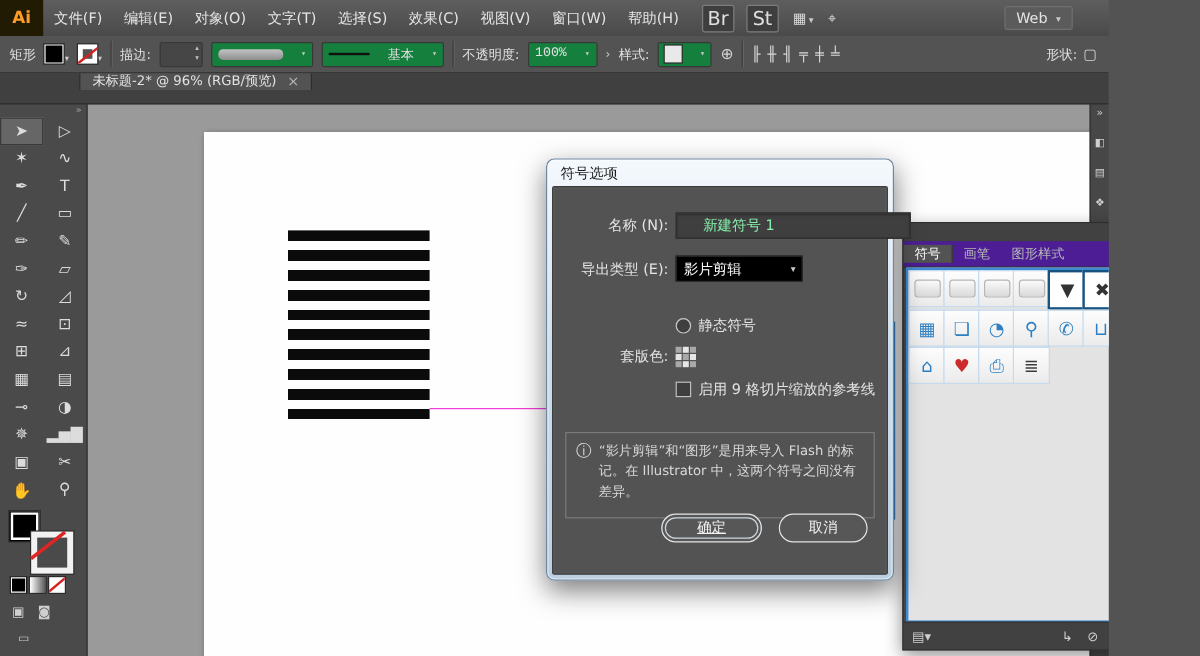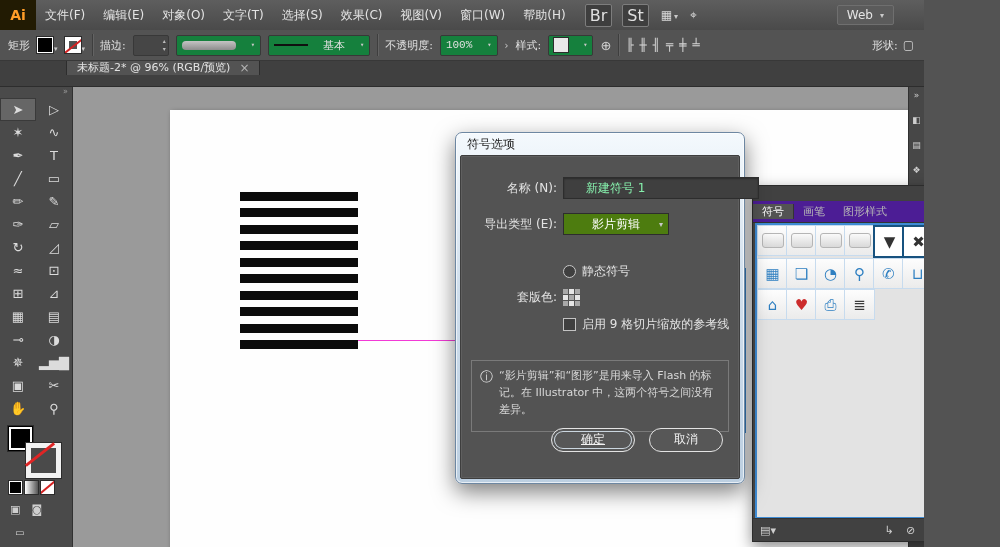--- a/index.html
+++ b/index.html
@@ -72,21 +72,21 @@
   .guide-h{position:absolute;left:286px;top:254px;width:98px;height:1px;background:#f23ad6;}
   .guide-v{position:absolute;left:672px;top:182px;width:2px;height:165px;background:#3e8bd4;}
 
   
   .dialog{position:absolute;left:455px;top:132px;width:288px;height:350px;border-radius:7px;border:1px solid #6d87a2;background:linear-gradient(#f4f9fd,#cfdeec 45%,#bccfe1);box-shadow:0 8px 22px rgba(0,0,0,.5),inset 0 0 0 1px rgba(255,255,255,.65);z-index:50;font-size:12px;}
   .dialog-title{height:22px;line-height:22px;padding-left:11px;color:#1c1c1c;}
   .dialog-body{position:absolute;left:4px;right:4px;top:22px;bottom:4px;background:#535353;border:1px solid #3e3e3e;box-shadow:inset 0 0 0 1px #5f5f5f;color:#e3e3e3;border-radius:2px;}
   .drow{position:absolute;left:0;right:8px;height:20px;display:flex;align-items:center;}
   .dlabel{display:inline-block;width:96px;text-align:right;margin-right:6px;flex:none;white-space:nowrap;}
   .dinput{width:162px;height:20px;background:#3f3f3f;border:1px solid #2d2d2d;box-shadow:inset 0 1px 2px rgba(0,0,0,.35);color:#86efac;font-size:12px;padding:0 22px;font-family:inherit;}
-  .dselect{position:relative;width:92px;height:20px;background:#4d7c0f;border:1px solid #2d2d2d;color:#fff;display:flex;align-items:center;padding:0 6px;justify-content:center;}
+  .dselect{position:relative;width:92px;height:20px;background:#000000;border:1px solid #2d2d2d;color:#fff;display:flex;align-items:center;padding:0 6px;}
   .dselect::after{content:"▾";position:absolute;right:5px;font-size:8px;color:#c9c9c9;}
   .radio{display:flex;align-items:center;gap:6px;}
   .rdot{width:11px;height:11px;border-radius:50%;border:1px solid #c9c9c9;background:#3f3f3f;position:relative;flex:none;}
   .radio.checked .rdot::after{content:"";position:absolute;left:2px;top:2px;width:5px;height:5px;border-radius:50%;background:#f2f2f2;}
   .reg-grid{display:grid;grid-template-columns:repeat(3,5px);grid-auto-rows:5px;gap:1px;}
   .reg-grid i{background:#a9a9a9;}
   .reg-grid i.lit{background:#e6e6e6;}
   .checkbox{display:flex;align-items:center;gap:6px;}
   .cbox{width:11px;height:11px;border:1px solid #c3c3c3;background:#3f3f3f;flex:none;}
   .info-box{position:absolute;left:10px;right:10px;top:204px;min-height:58px;border:1px solid #7a7a7a;padding:6px 8px 6px 27px;font-size:11px;line-height:1.55;color:#d9d9d9;}

